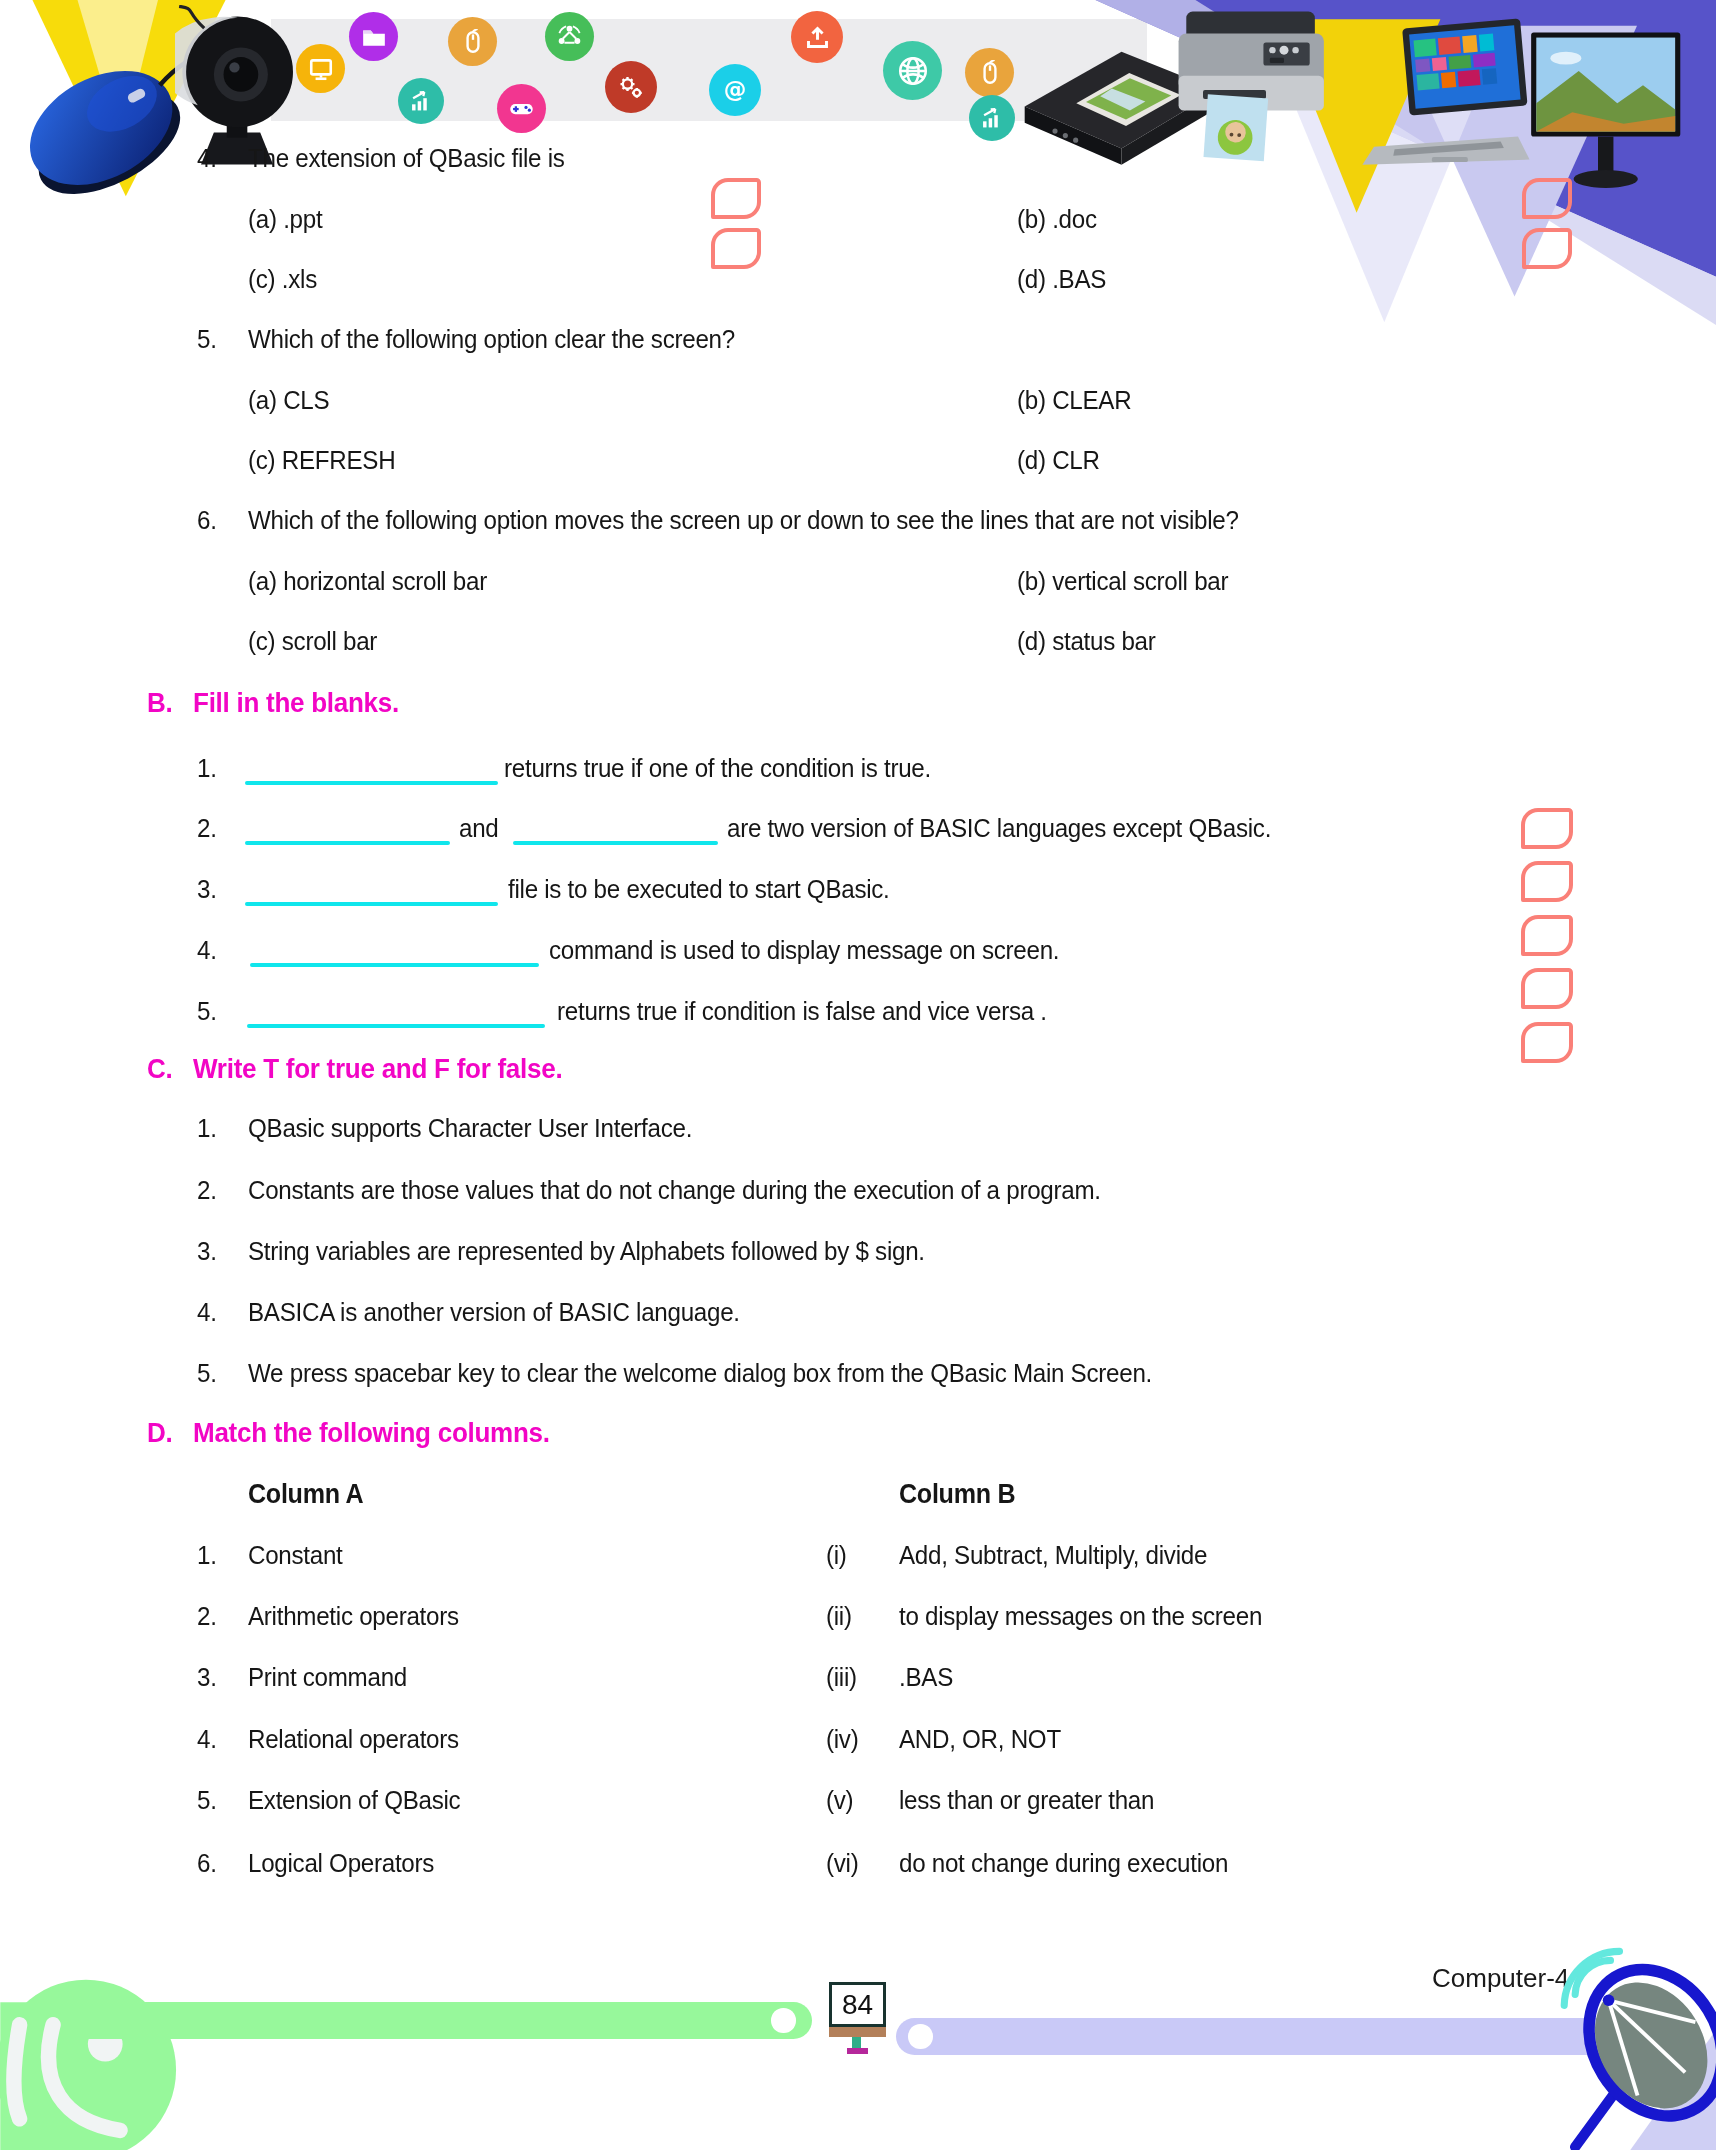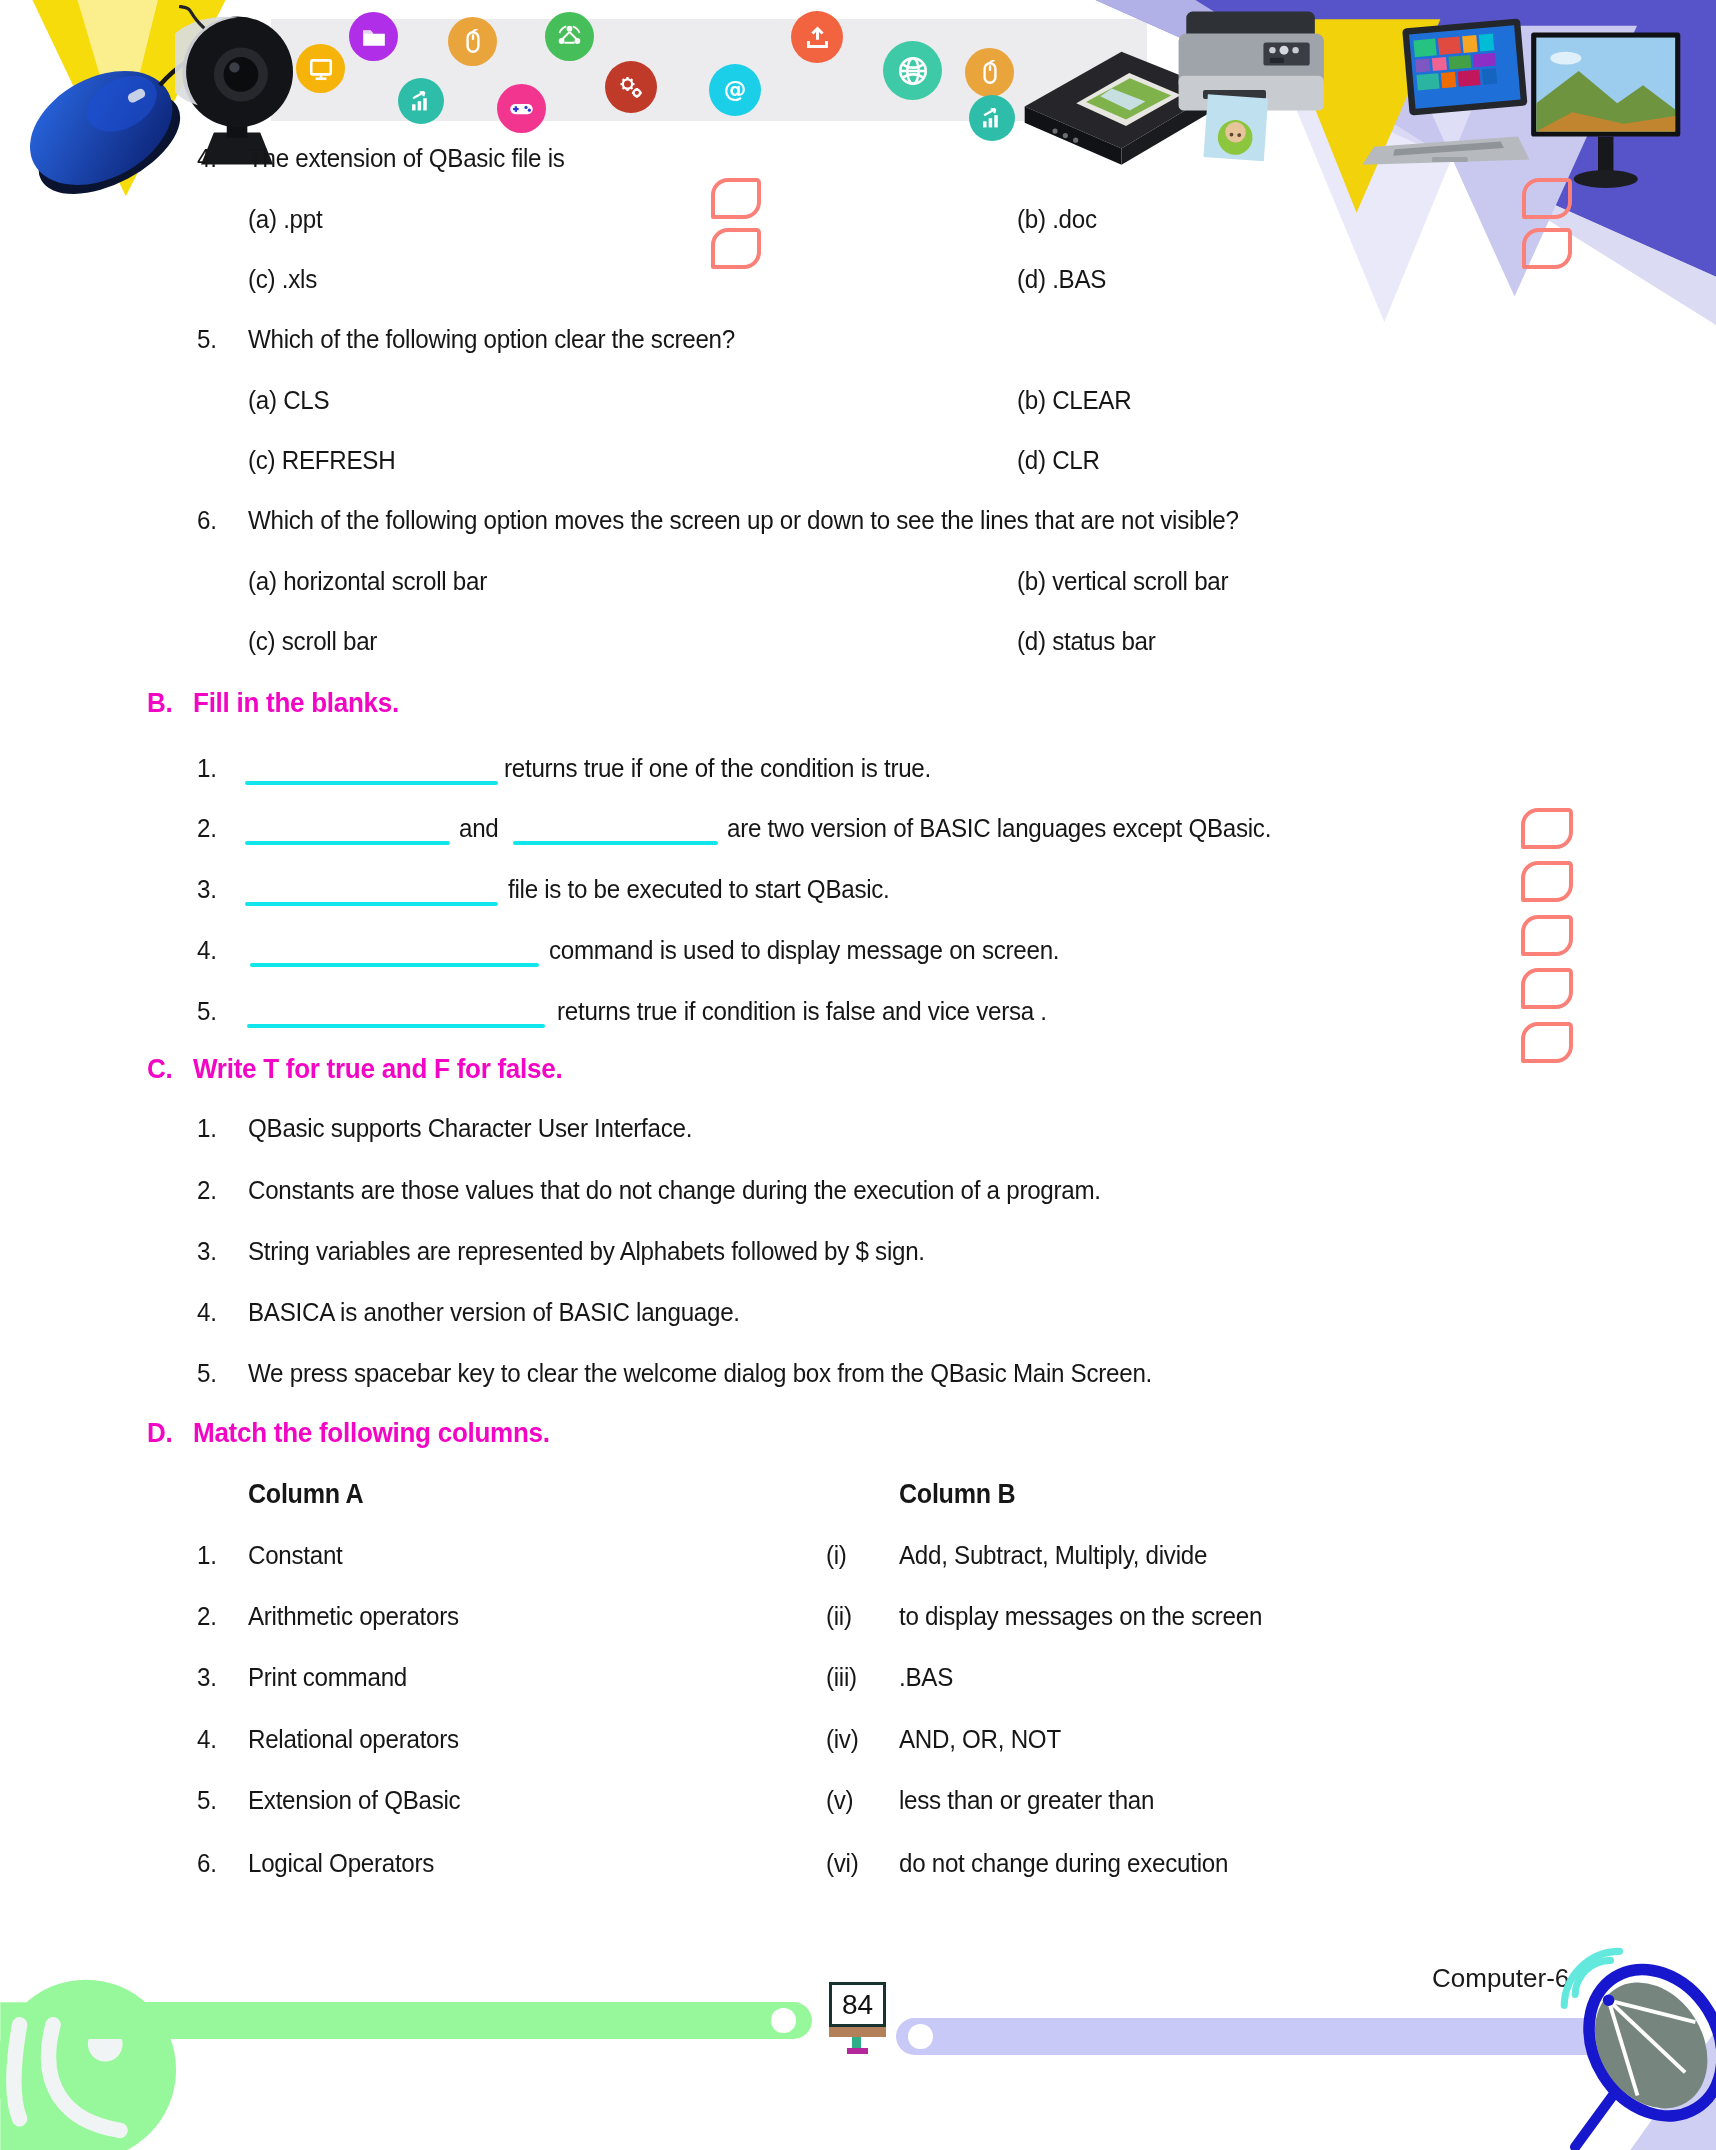--- a/index.html
+++ b/index.html
@@ -358,21 +358,21 @@
   <div class="signbox">
       <span>84</span>
     </div>
   <div class="signbrown"></div>
   <div class="signstem"></div>
   <div class="signbase"></div>
 
   <div class="lavbar"></div>
   <div class="wdot" style="left:908px;top:2024px;"></div>
 
-  <span class="brand">Computer-6</span>
+  <span class="brand">Computer-4</span>
 
   <svg class="abs" style="left:1469px;top:1946px;" width="247" height="205" viewBox="0 0 384 318">
     <polygon points="250,318 384,130 384,318" fill="#CFCFF4"></polygon>
     <path d="M225 230 L165 312" stroke="#1717CE" stroke-width="16" stroke-linecap="round"></path>
     <g transform="rotate(-32 290 150)">
       <ellipse cx="290" cy="150" rx="96" ry="120" fill="none" stroke="#1717CE" stroke-width="18"></ellipse>
       <ellipse cx="282" cy="150" rx="80" ry="104" fill="#76867F"></ellipse>
     </g>
     <g stroke="#fff" stroke-width="6" fill="none">
       <path d="M217 84 L262 232"></path>

